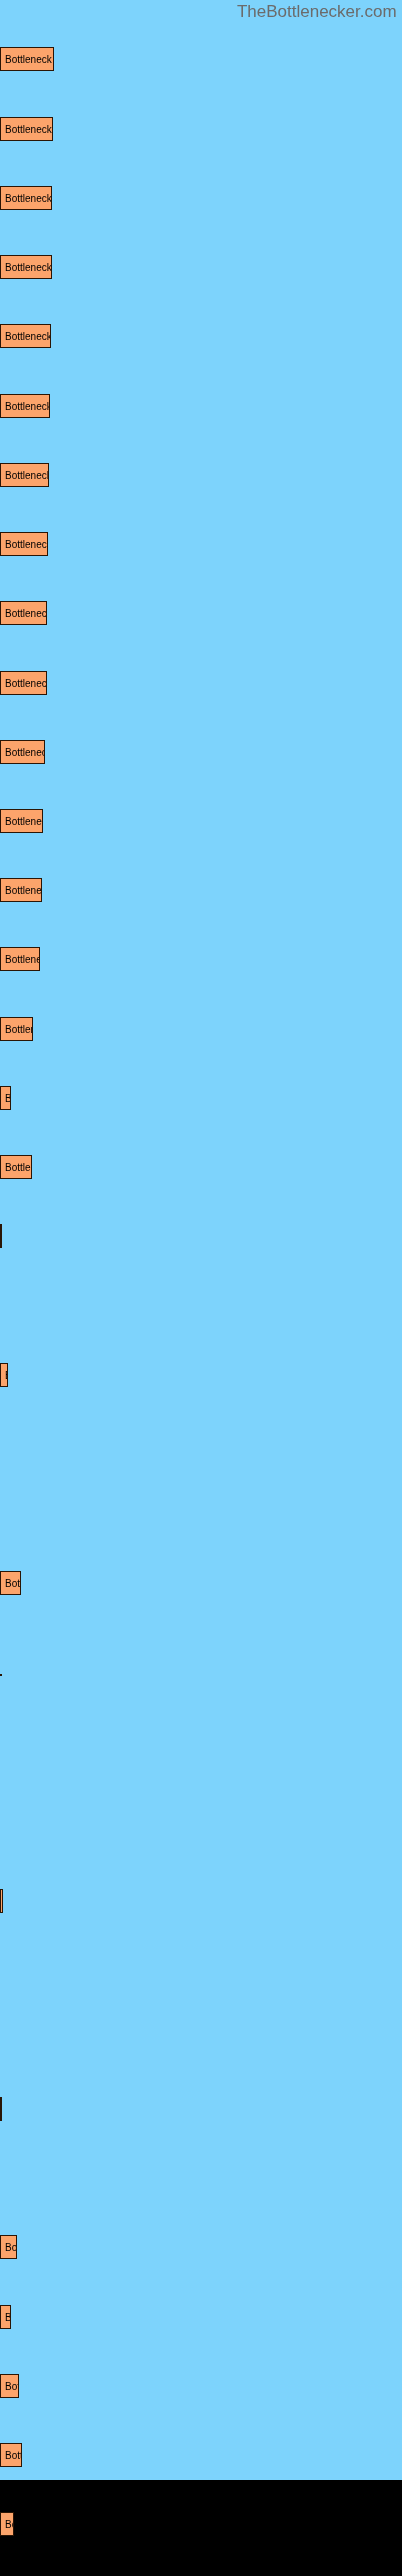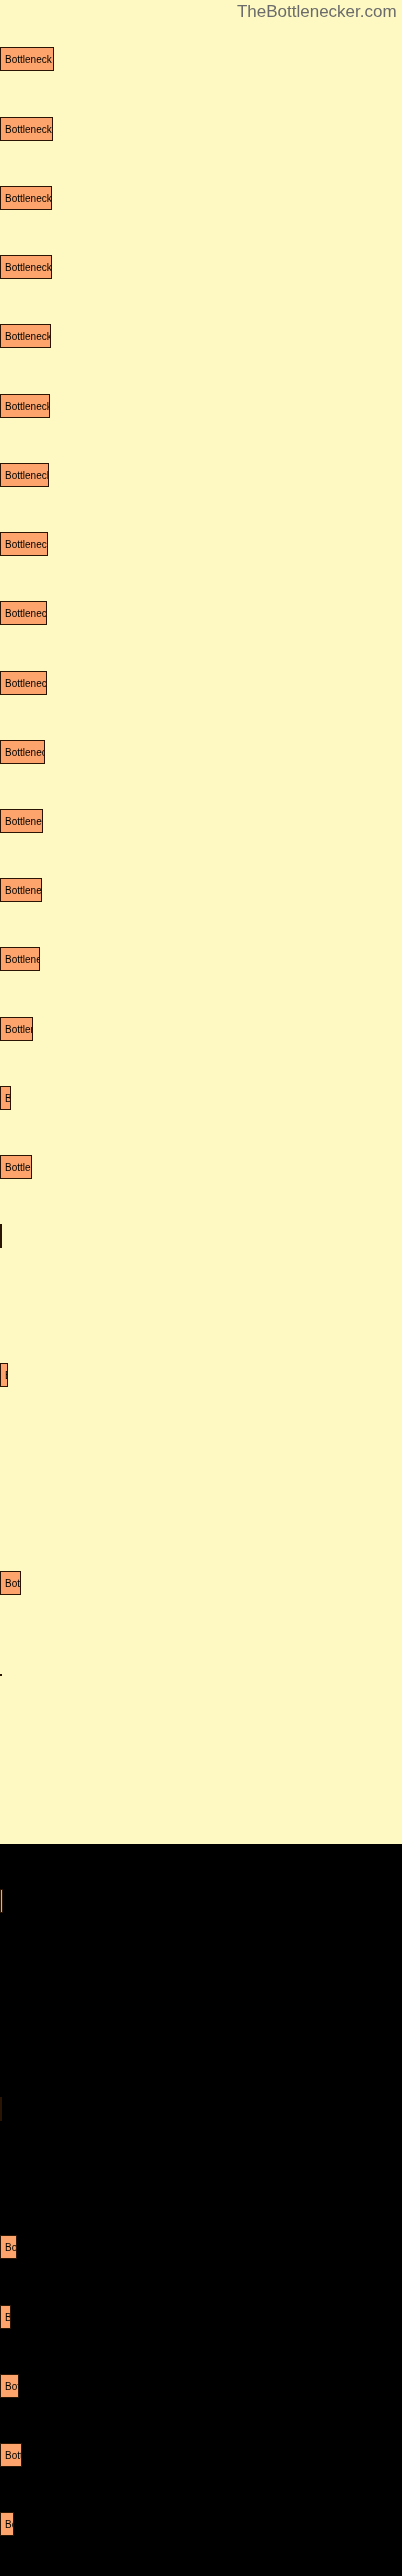--- a/index.html
+++ b/index.html
@@ -11,22 +11,22 @@
     width: 403px;
     height: 2576px;
     position: relative;
     overflow: hidden;
     font-family: "Liberation Sans", sans-serif;
   }
   #chart-root {
     position: absolute;
     left: 0; top: 0;
     width: 403px;
-    height: 1844px;
-    background: #fef9c3;
+    height: 2480px;
+    background: #7dd3fc;
   }
   .watermark {
     position: absolute;
     right: 6.4px;
     top: 1.6px;
     font-size: 17px;
     color: #6b6b6b;
     font-family: "Liberation Sans", sans-serif;
     letter-spacing: 0px;
     white-space: nowrap;

